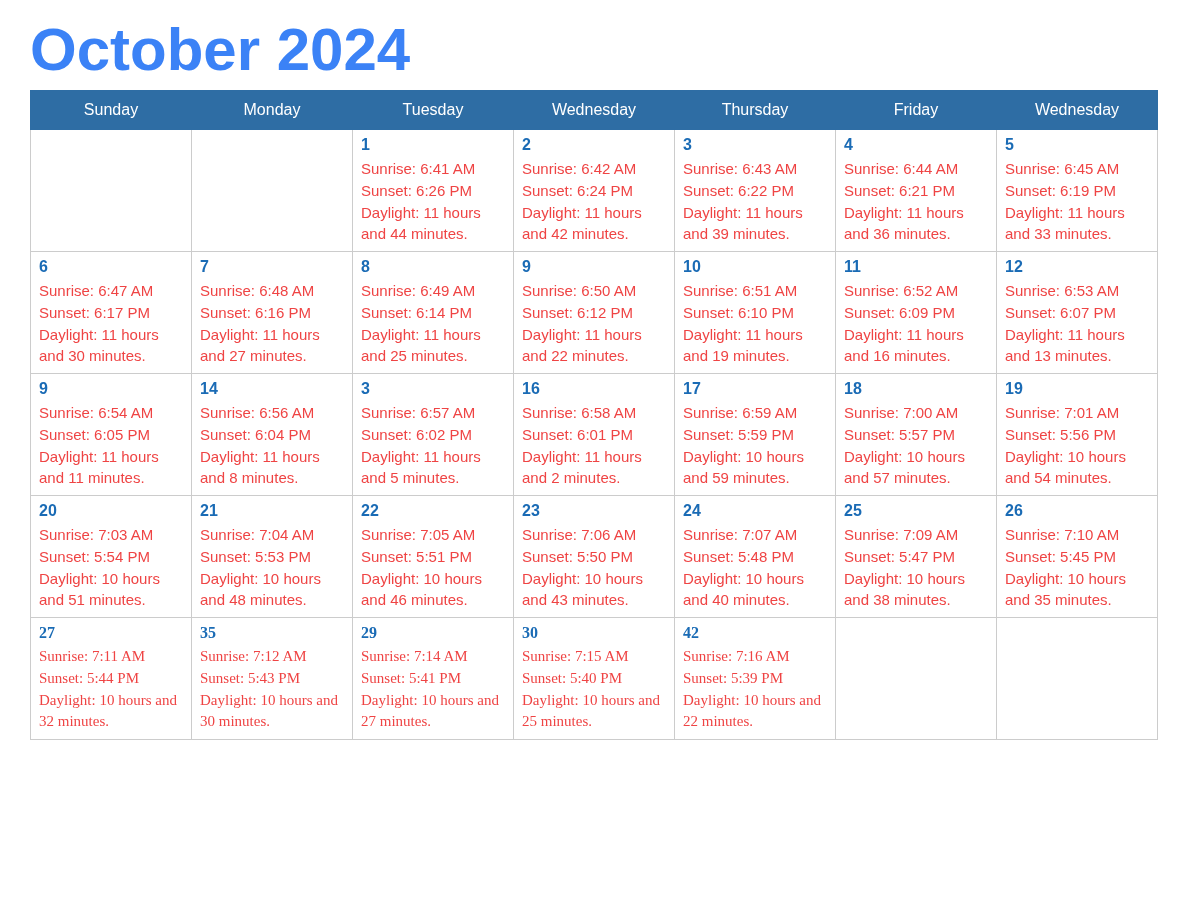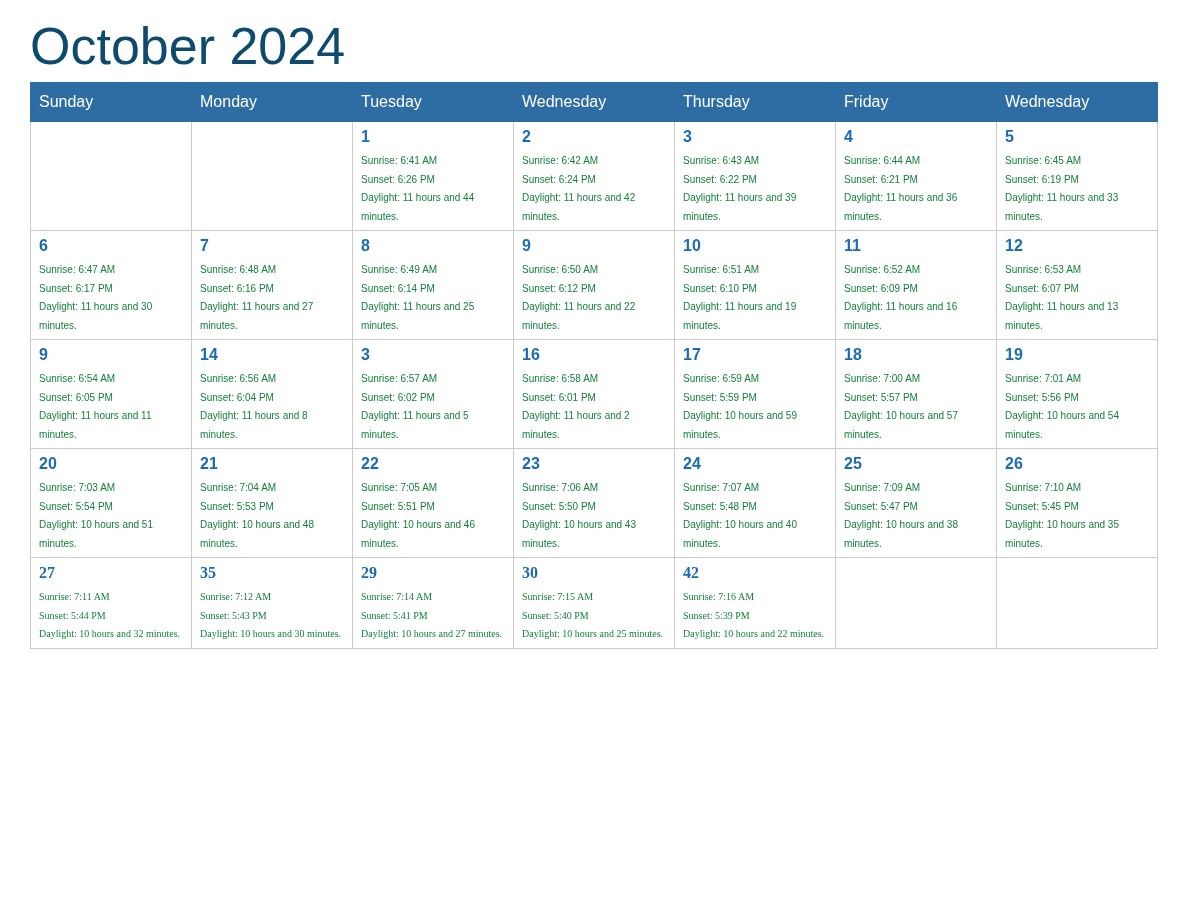--- a/index.html
+++ b/index.html
@@ -31,61 +31,61 @@
       color: #1a6bb5;
       font-size: 20px;
       font-weight: bold;
       margin-top: -2px;
       padding-left: 2px;
     }
     .title-area {
       text-align: right;
     }
     .month-title {
-      font-size: 52px;
-      font-weight: normal;
-      color: #0c4a6e;
+      font-size: 60px;
+      font-weight: bold;
+      color: #3b82f6;
       line-height: 1;
     }
     .location-title {
       font-size: 20px;
       color: #555;
       margin-top: 4px;
     }
     .calendar-table {
       width: 100%;
       border-collapse: collapse;
       margin-top: 8px;
     }
     .calendar-table th {
       background-color: #2e6da4;
       color: #fff;
       padding: 10px 8px;
-      text-align: left;
+      text-align: center;
       font-size: 16px;
       font-weight: normal;
       border: 1px solid #2e6da4;
     }
     .calendar-table td {
       border: 1px solid #ccc;
       vertical-align: top;
       padding: 6px 8px;
       width: 14.28%;
       min-height: 100px;
     }
     .day-number {
       font-size: 16px;
       font-weight: bold;
       color: #1a6bb5;
       display: block;
       margin-bottom: 4px;
     }
     .day-info {
-      font-size: 10px;
-      color: #15803d;
+      font-size: 15px;
+      color: #ef4444;
       line-height: 1.45;
     }
     .empty-cell {
       background: #fff;
     }
     tr td {
       border-bottom: 2px solid #2e6da4;
     }
     tr:last-child td {
       border-bottom: 1px solid #ccc;

